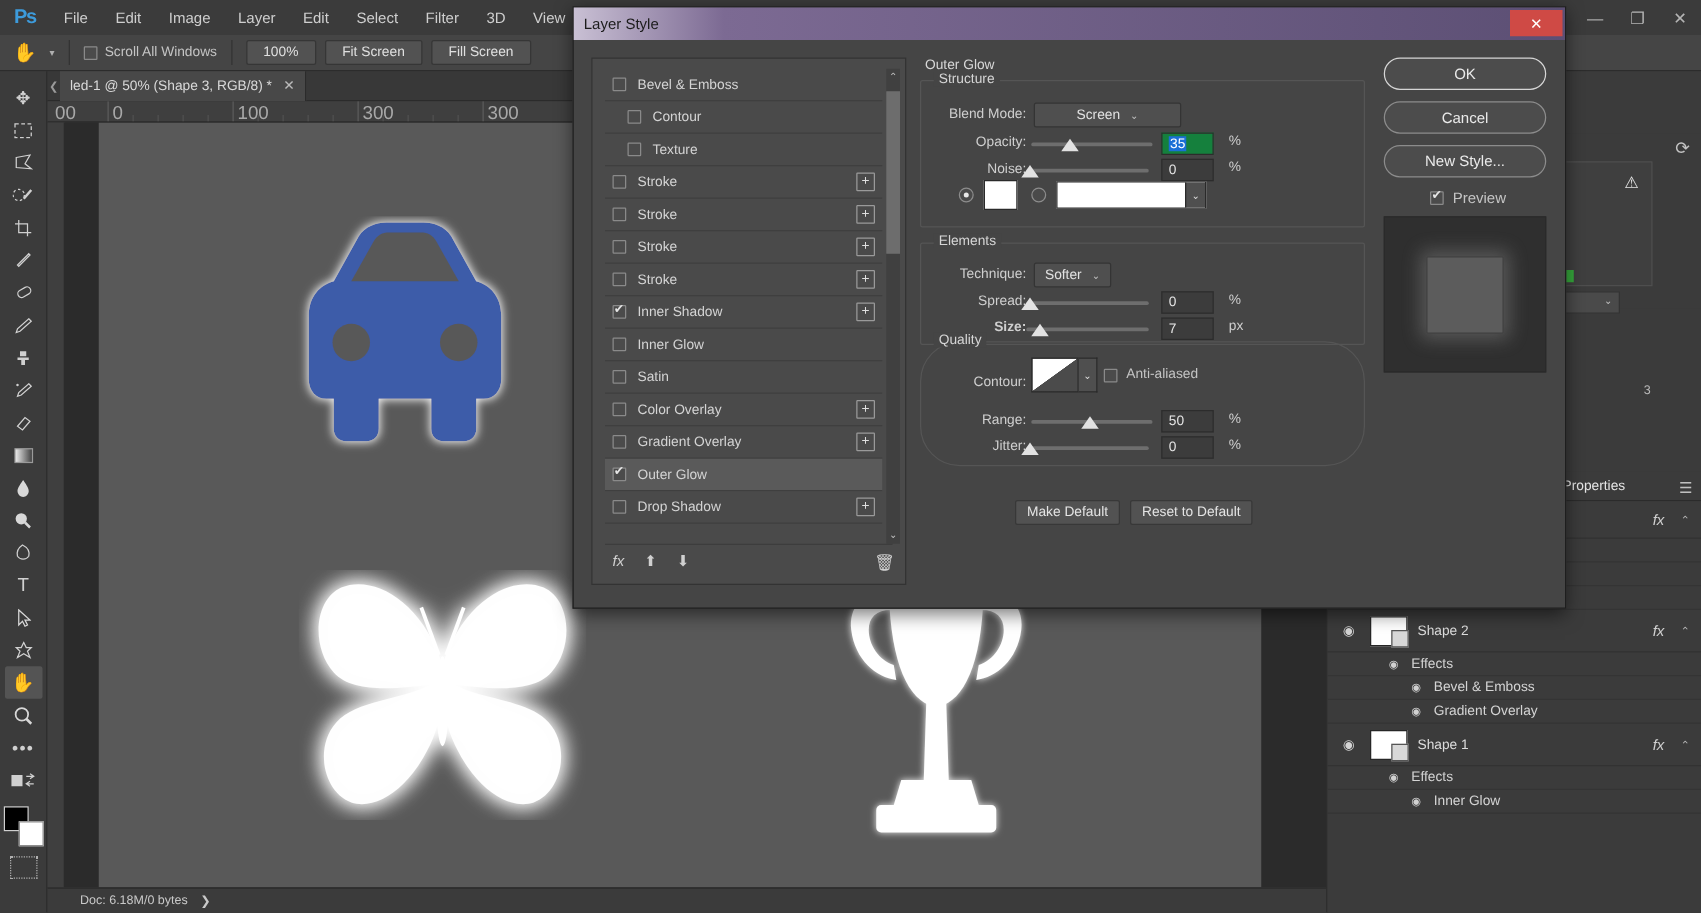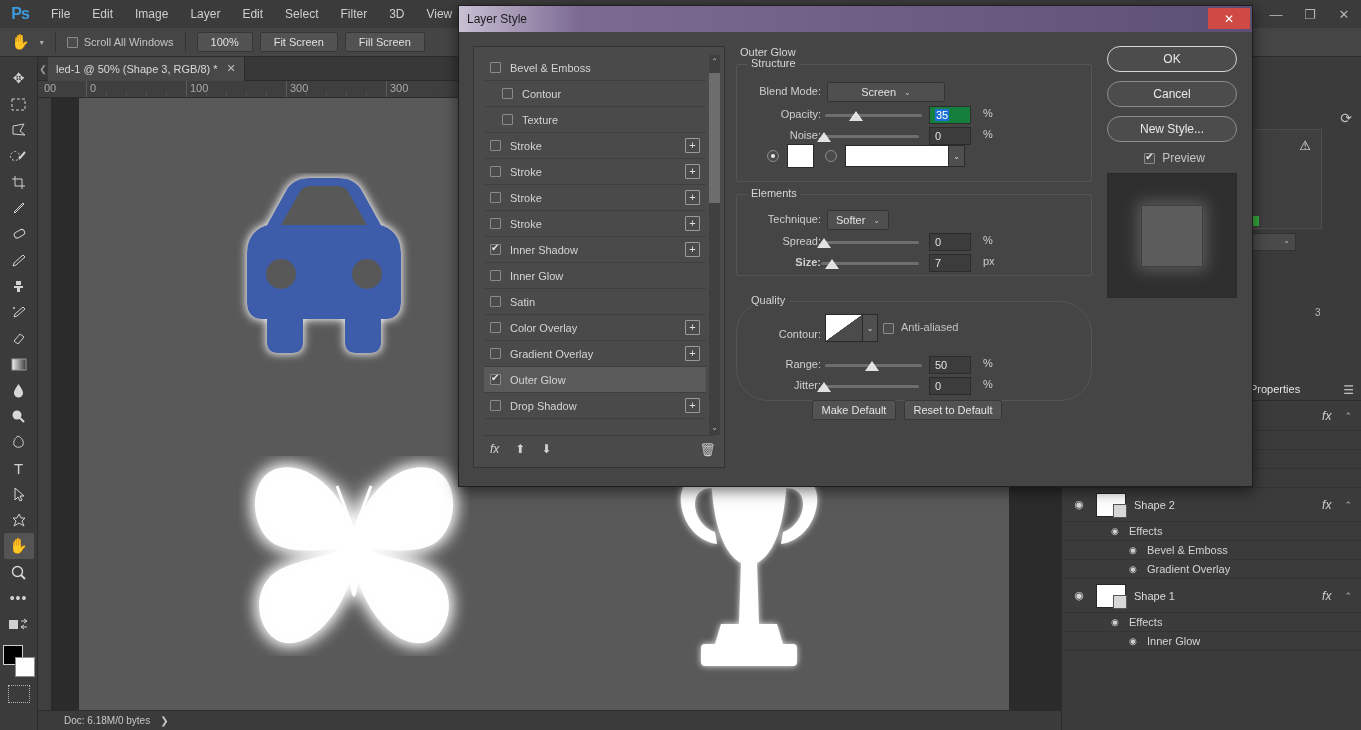--- a/index.html
+++ b/index.html
@@ -82,21 +82,21 @@
   
   .ruler-top {
     position: absolute; left: 38px; top: 81px; width: 1023px; height: 17px;
     background: #3f3f3f; border-bottom: 1px solid #2b2b2b; overflow: hidden;
   }
   .ruler-left {
     position: absolute; left: 38px; top: 98px; width: 14px; height: 612px;
     background: #3f3f3f; border-right: 1px solid #2b2b2b;
   }
   .rtick { position: absolute; top: 0; width: 1px; height: 17px; background: #5c5c5c; }
-  .rlabel { position: absolute; top: 1px; font-size: 11px; color: #a8a8a8; text-align: right; }
+  .rlabel { position: absolute; top: 1px; font-size: 15px; color: #a8a8a8; text-align: right; }
   .rtick-sm { position: absolute; top: 11px; width: 1px; height: 6px; background: #515151; }
 
   
   .canvas-area {
     position: absolute; left: 52px; top: 98px; width: 1009px; height: 612px;
     background: #2b2b2b; overflow: hidden;
   }
   .artboard {
     position: absolute; left: 27px; top: 0px; width: 930px; height: 612px;
     background: #595959;
@@ -817,21 +817,21 @@
           <div class="slider" style="position:absolute; left:84px; top:62px; width:98px;">
             <div class="track"></div>
             <div class="knob" style="left:4px;"></div>
           </div>
           <div class="numbox" style="position:absolute; left:192px; top:59px; width:42px;">
             <span>7</span>
           </div>
           <span class="unit" style="position:absolute; left:240px; top:60px;">px</span>
         </div>
 
-        <div class="fieldset" style="left:2px; top:255px; width: 356px; height: 100px; border-radius: 32px;">
+        <div class="fieldset" style="left:2px; top:227px; width: 356px; height: 100px; border-radius: 32px;">
           <span class="fs-legend">Quality</span>
 
           <span class="lbl" style="position:absolute; left:6px; top:26px; width:78px;">Contour:</span>
           <span class="contourbox" style="position:absolute; left:88px; top:12px; display:inline-block;"></span>
           <span class="contour-cv" style="position:absolute; left:126px; top:12px;">⌄</span>
 
           <span class="cb" style="position:absolute; left:146px; top:21px;"></span>
           <span style="position:absolute; left:164px; top:19px; font-size:11px;">Anti-aliased</span>
 
           <span class="lbl" style="position:absolute; left:6px; top:56px; width:78px;">Range:</span>

